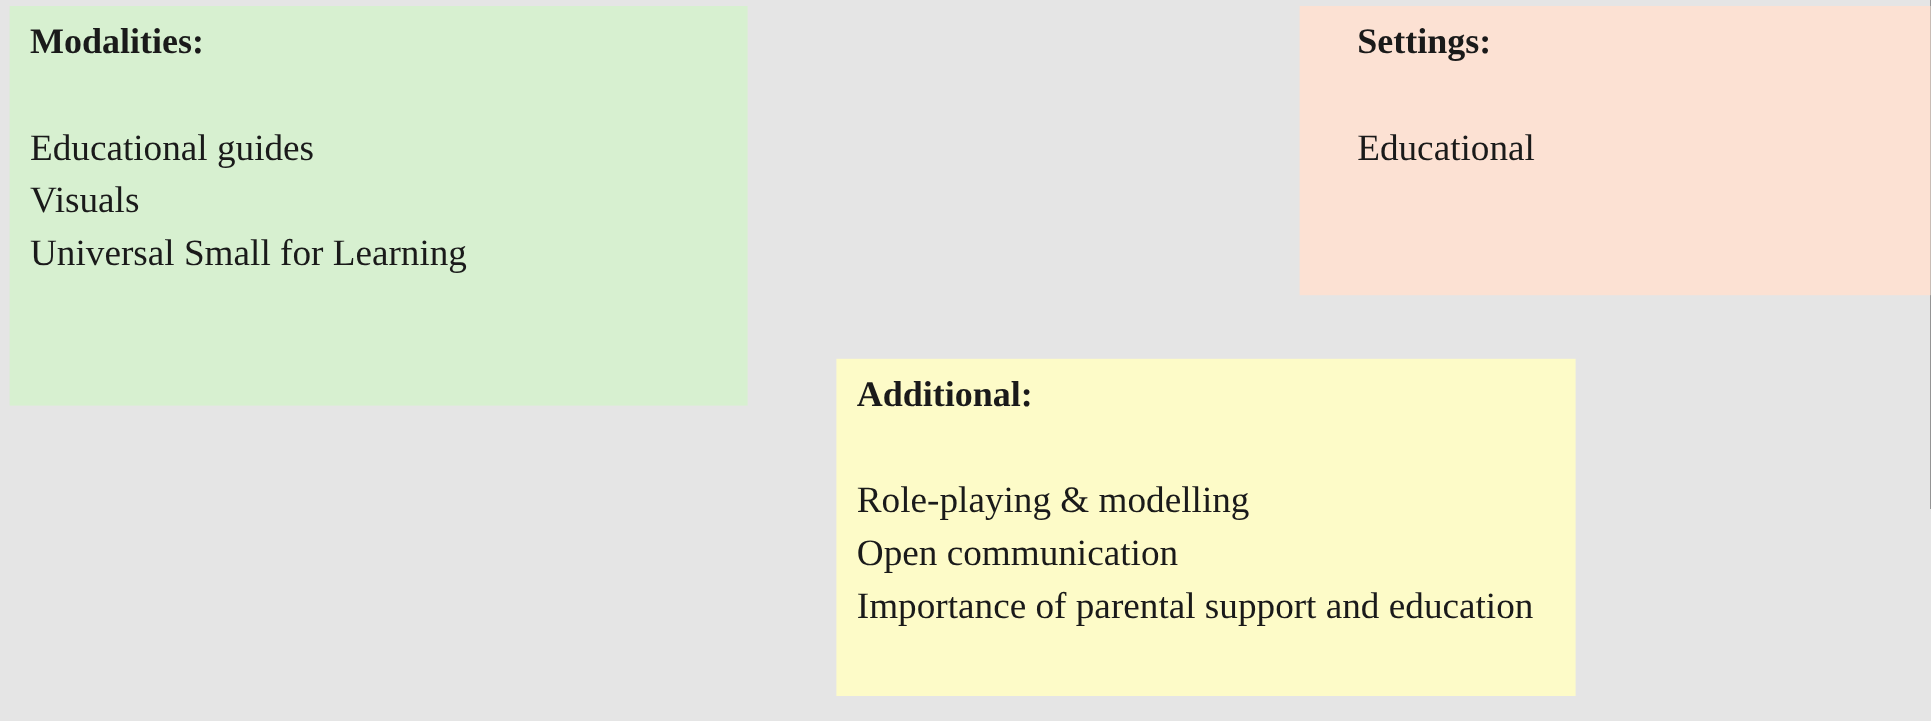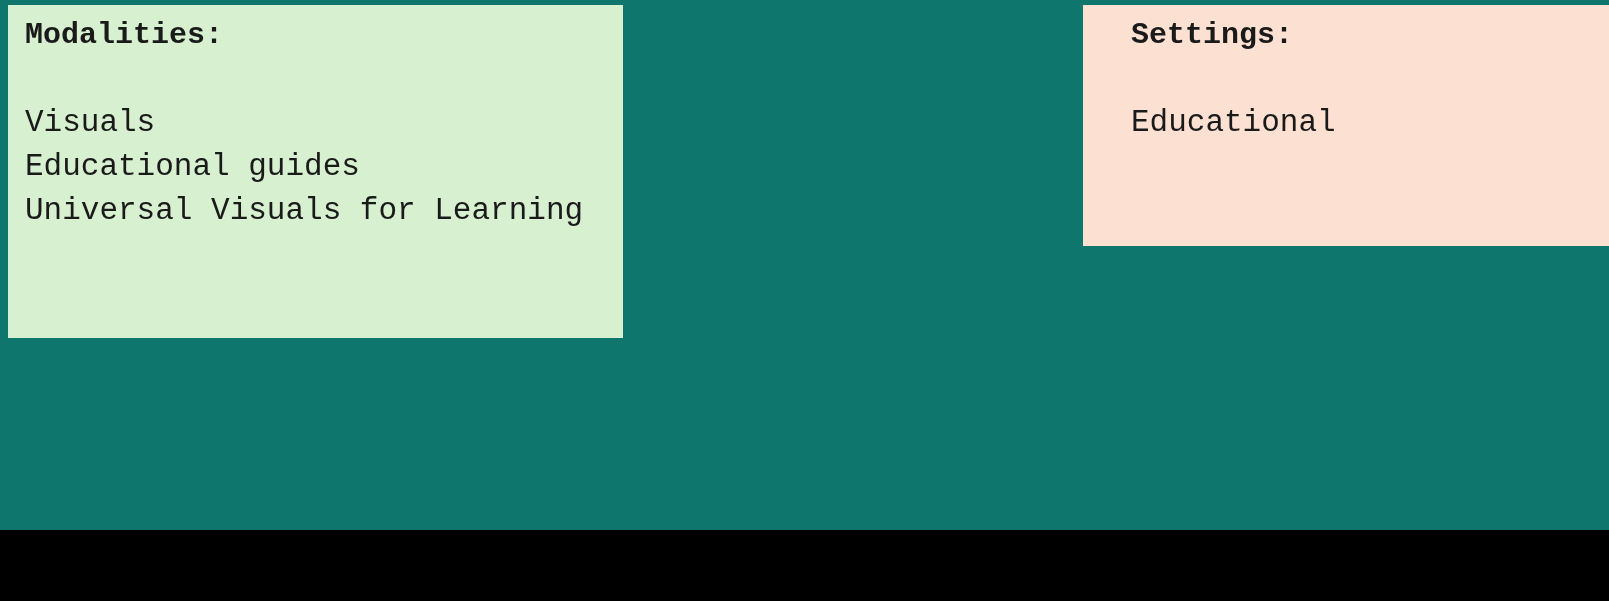--- a/index.html
+++ b/index.html
@@ -3,24 +3,24 @@
 <meta charset="utf-8">
 <style>
   html, body {
     margin: 0;
     padding: 0;
     background: #000000;
   }
   .canvas {
     position: relative;
     width: 1609px;
-    height: 530px;
-    background: #0f766e;
+    height: 601px;
+    background: #e5e5e5;
     overflow: hidden;
-    font-family: Liberation Mono, monospace;
+    font-family: Liberation Serif, serif;
     color: #1a1a1a;
   }
   .box {
     position: absolute;
     box-sizing: border-box;
     padding: 8px 17px 0 17px;
     font-size: 31px;
     line-height: 44px;
   }
   .box-title {
@@ -55,25 +55,32 @@
   }
 </style>
 </head>
 <body>
 
 <div class="canvas">
 
   <section class="box box-modalities" style="background-color: rgb(215, 240, 208);">
     <h2 class="box-title">Modalities:</h2>
     <div class="blank-line"></div>
+    <div class="box-item">Educational guides</div>
     <div class="box-item">Visuals</div>
-    <div class="box-item">Educational guides</div>
-    <div class="box-item">Universal Visuals for Learning</div>
+    <div class="box-item">Universal Small for Learning</div>
   </section>
 
   <section class="box box-settings" style="background-color: rgb(252, 225, 211); padding-left: 48px;">
     <h2 class="box-title">Settings:</h2>
     <div class="blank-line"></div>
     <div class="box-item">Educational</div>
   </section>
 
+  <section class="box box-additional" style="background-color: rgb(253, 251, 200);">
+    <h2 class="box-title">Additional:</h2>
+    <div class="blank-line"></div>
+    <div class="box-item">Role-playing &amp; modelling</div>
+    <div class="box-item">Open communication</div>
+    <div class="box-item">Importance of parental support and education</div>
+  </section>
 
 </div>
 
 </body></html>

